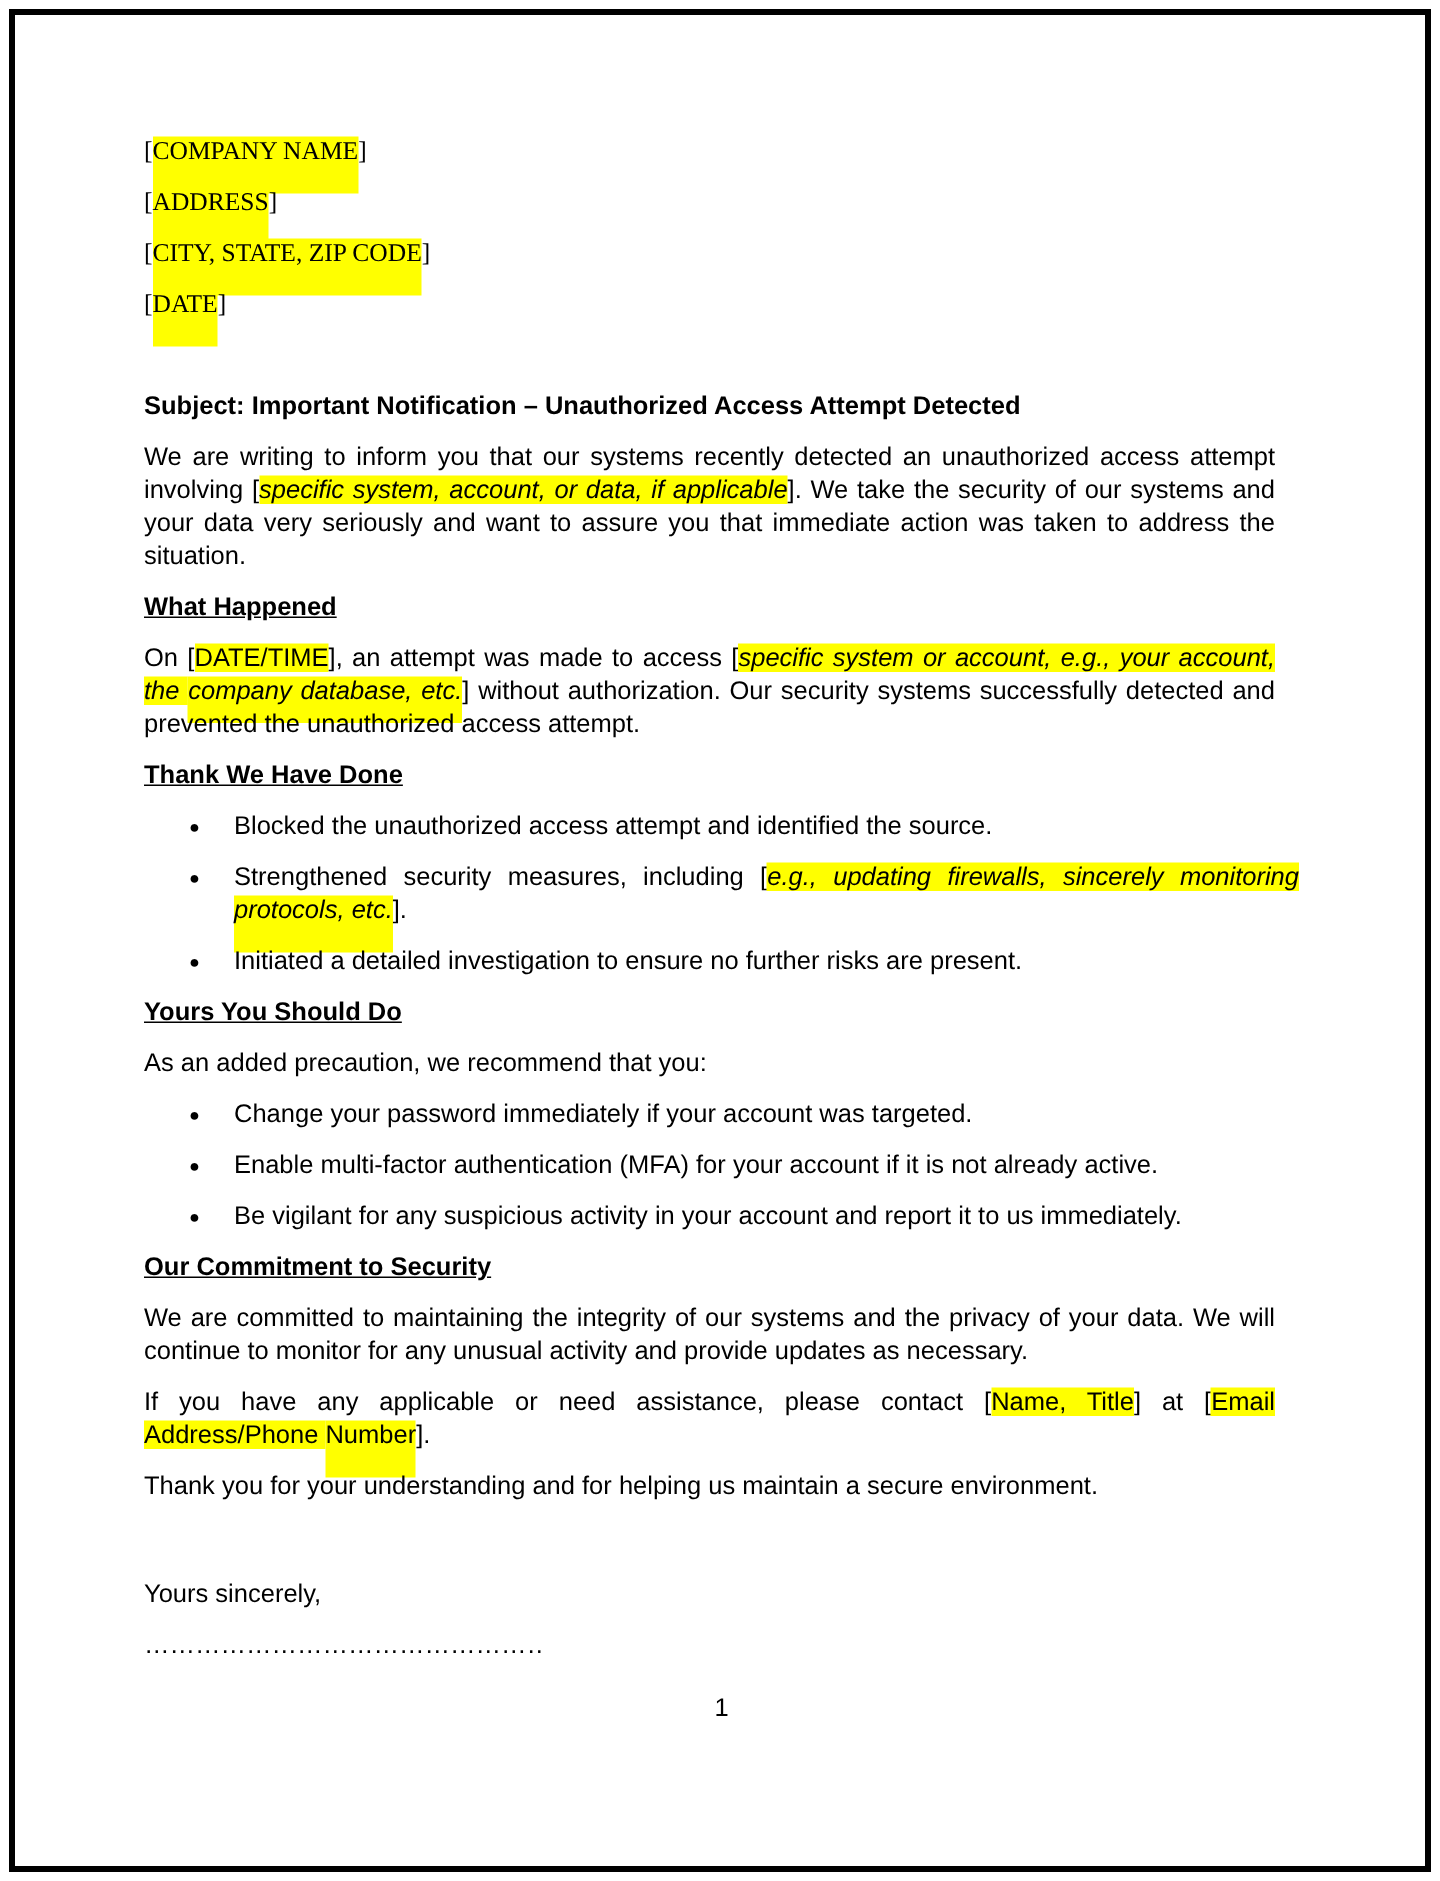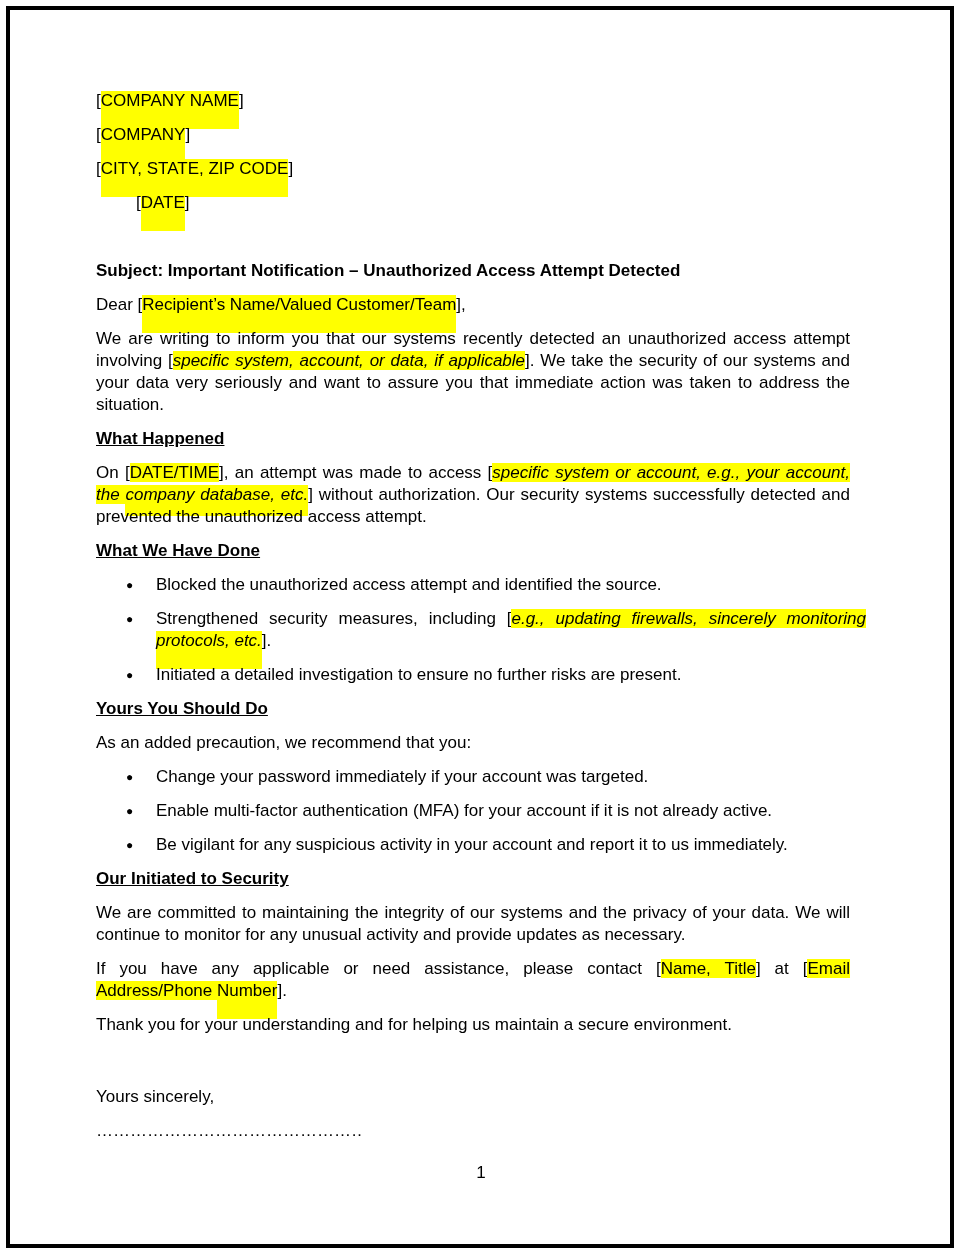--- a/index.html
+++ b/index.html
@@ -20,22 +20,22 @@
   .content{
     position:relative;
     box-sizing:border-box;
     padding:90px 94px 0 96px;
     font-size:17px;
     line-height:22px;
   }
   p{margin:0 16px 12px 0;}
   .just{text-align:justify;}
   .bold{font-weight:700;}
-  .addr-para{margin:0 0 12px 0;}
-  .addr-para.last{margin-bottom:46px;margin-left:40px;}
+  .addr-para{margin:0 0 12px 0;font-family:Liberation Serif, serif;}
+  .addr-para.last{margin-bottom:46px;}
   .hl{background:#ffff00;}
   .ital{font-style:italic;font-weight:400;}
   .tail{box-shadow:0 19px 0 #ffff00;}
   .tail-sm{box-shadow:0 12px 0 #ffff00;}
   .heading{font-weight:700;margin:0 0 12px 0;text-decoration:underline;}
   .li{display:flex;margin:0 0 12px 0;}
   .li .marker{flex:0 0 60px;box-sizing:border-box;padding-left:30px;font-size:12px;line-height:22px;}
   .li .li-text{flex:1;text-align:justify;}
   .closing{margin:50px 0 12px 0;}
   .sig-line{display:inline-block;max-width:268px;overflow:hidden;white-space:nowrap;line-height:22px;}
@@ -43,37 +43,36 @@
 </style>
 </head>
 <body>
 
 <div class="page">
   <div class="frame"></div>
   <div class="content">
 
     <p class="addr-para"><span>[</span><span class="hl tail">COMPANY NAME</span><span>]</span></p>
 
-    <p class="addr-para"><span>[</span><span class="hl tail">COMPANY</span><span>]</span></p>
+    <p class="addr-para"><span>[</span><span class="hl tail">ADDRESS</span><span>]</span></p>
 
     <p class="addr-para"><span>[</span><span class="hl tail">CITY, STATE, ZIP CODE</span><span>]</span></p>
 
     <p class="addr-para last"><span>[</span><span class="hl tail">DATE</span><span>]</span></p>
 
     <p class="bold">Subject: Important Notification – Unauthorized Access Attempt Detected</p>
 
-    <p><span>Dear [</span><span class="hl tail">Recipient’s Name/Valued Customer/Team</span><span>],</span></p>
 
     <p class="just"><span>We are writing to inform you that our systems recently detected an unauthorized access attempt involving [</span><span class="hl ital">specific system, account, or data, if applicable</span><span>]. We take the security of our systems and your data very seriously and want to assure you that immediate action was taken to address the situation.</span></p>
 
     <p class="heading">What Happened</p>
 
     <p class="just"><span>On [</span><span class="hl">DATE/TIME</span><span>], an attempt was made to access [</span><span class="hl ital">specific system or account, e.g., your account, the </span><span class="hl ital tail-sm">company database, etc.</span><span>] without authorization. Our security systems successfully detected and prevented the unauthorized access attempt.</span></p>
 
-    <p class="heading">What We Have Done</p>
+    <p class="heading">Thank We Have Done</p>
 
 
     <div class="li">
       <span class="marker">●</span>
       <span class="li-text">Blocked the unauthorized access attempt and identified the source.</span>
     </div>
 
     <div class="li">
       <span class="marker">●</span>
       <span class="li-text"><span>Strengthened security measures, including [</span><span class="hl ital">e.g., updating firewalls, sincerely monitoring </span><span class="hl ital tail">protocols, etc.</span><span>].</span></span>
@@ -96,21 +95,21 @@
     <div class="li">
       <span class="marker">●</span>
       <span class="li-text">Enable multi-factor authentication (MFA) for your account if it is not already active.</span>
     </div>
 
     <div class="li">
       <span class="marker">●</span>
       <span class="li-text">Be vigilant for any suspicious activity in your account and report it to us immediately.</span>
     </div>
 
-    <p class="heading">Our Initiated to Security</p>
+    <p class="heading">Our Commitment to Security</p>
 
     <p class="just">We are committed to maintaining the integrity of our systems and the privacy of your data. We will continue to monitor for any unusual activity and provide updates as necessary.</p>
 
     <p class="just"><span>If you have any applicable or need assistance, please contact [</span><span class="hl">Name, Title</span><span>] at [</span><span class="hl">Email Address/Phone </span><span class="hl tail">Number</span><span>].</span></p>
 
     <p>Thank you for your understanding and for helping us maintain a secure environment.</p>
 
     <p class="closing">Yours sincerely,</p>
 
     <p><span class="sig-line">…………………………………………………………………………………………………………………………………………………….</span></p>

